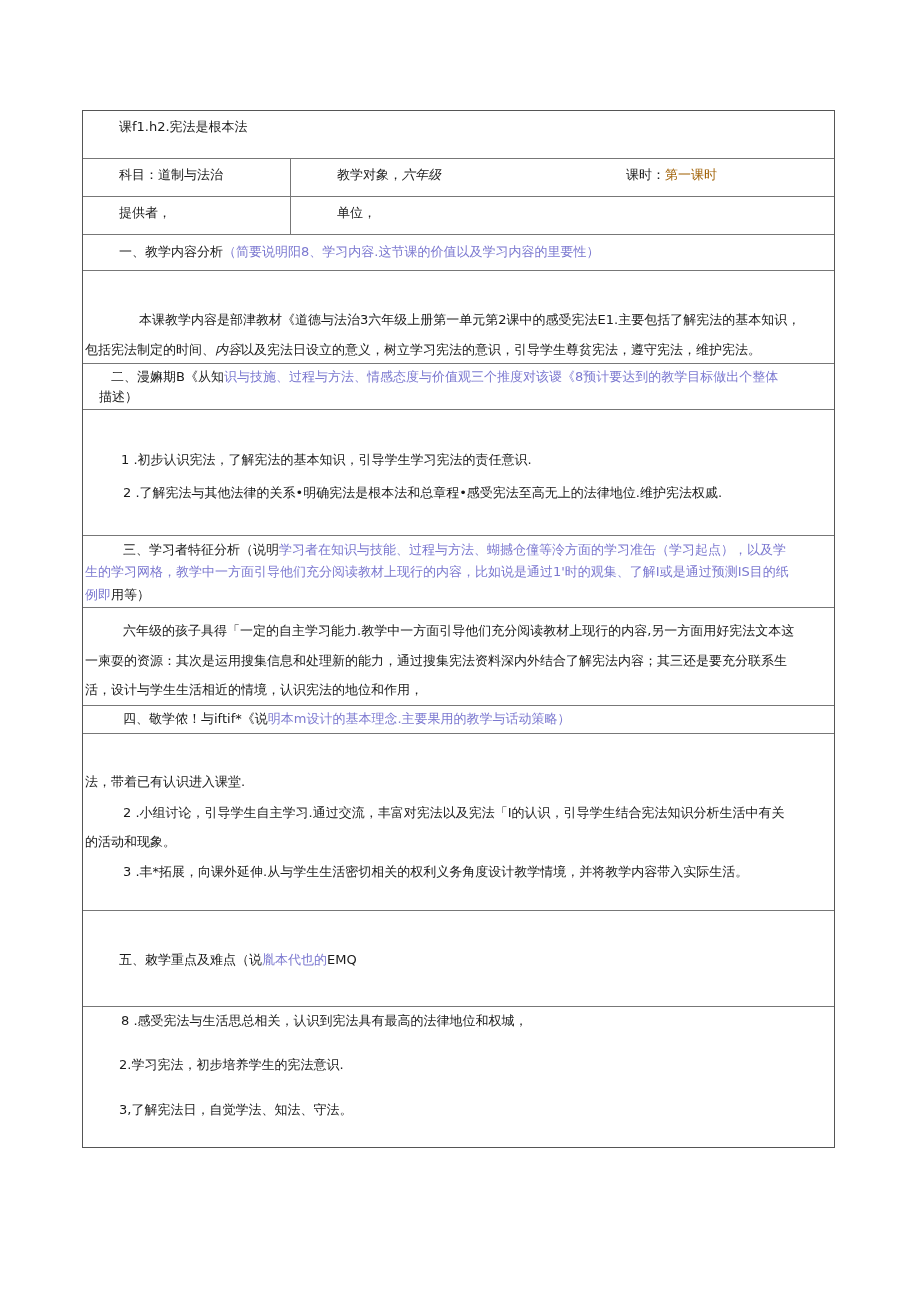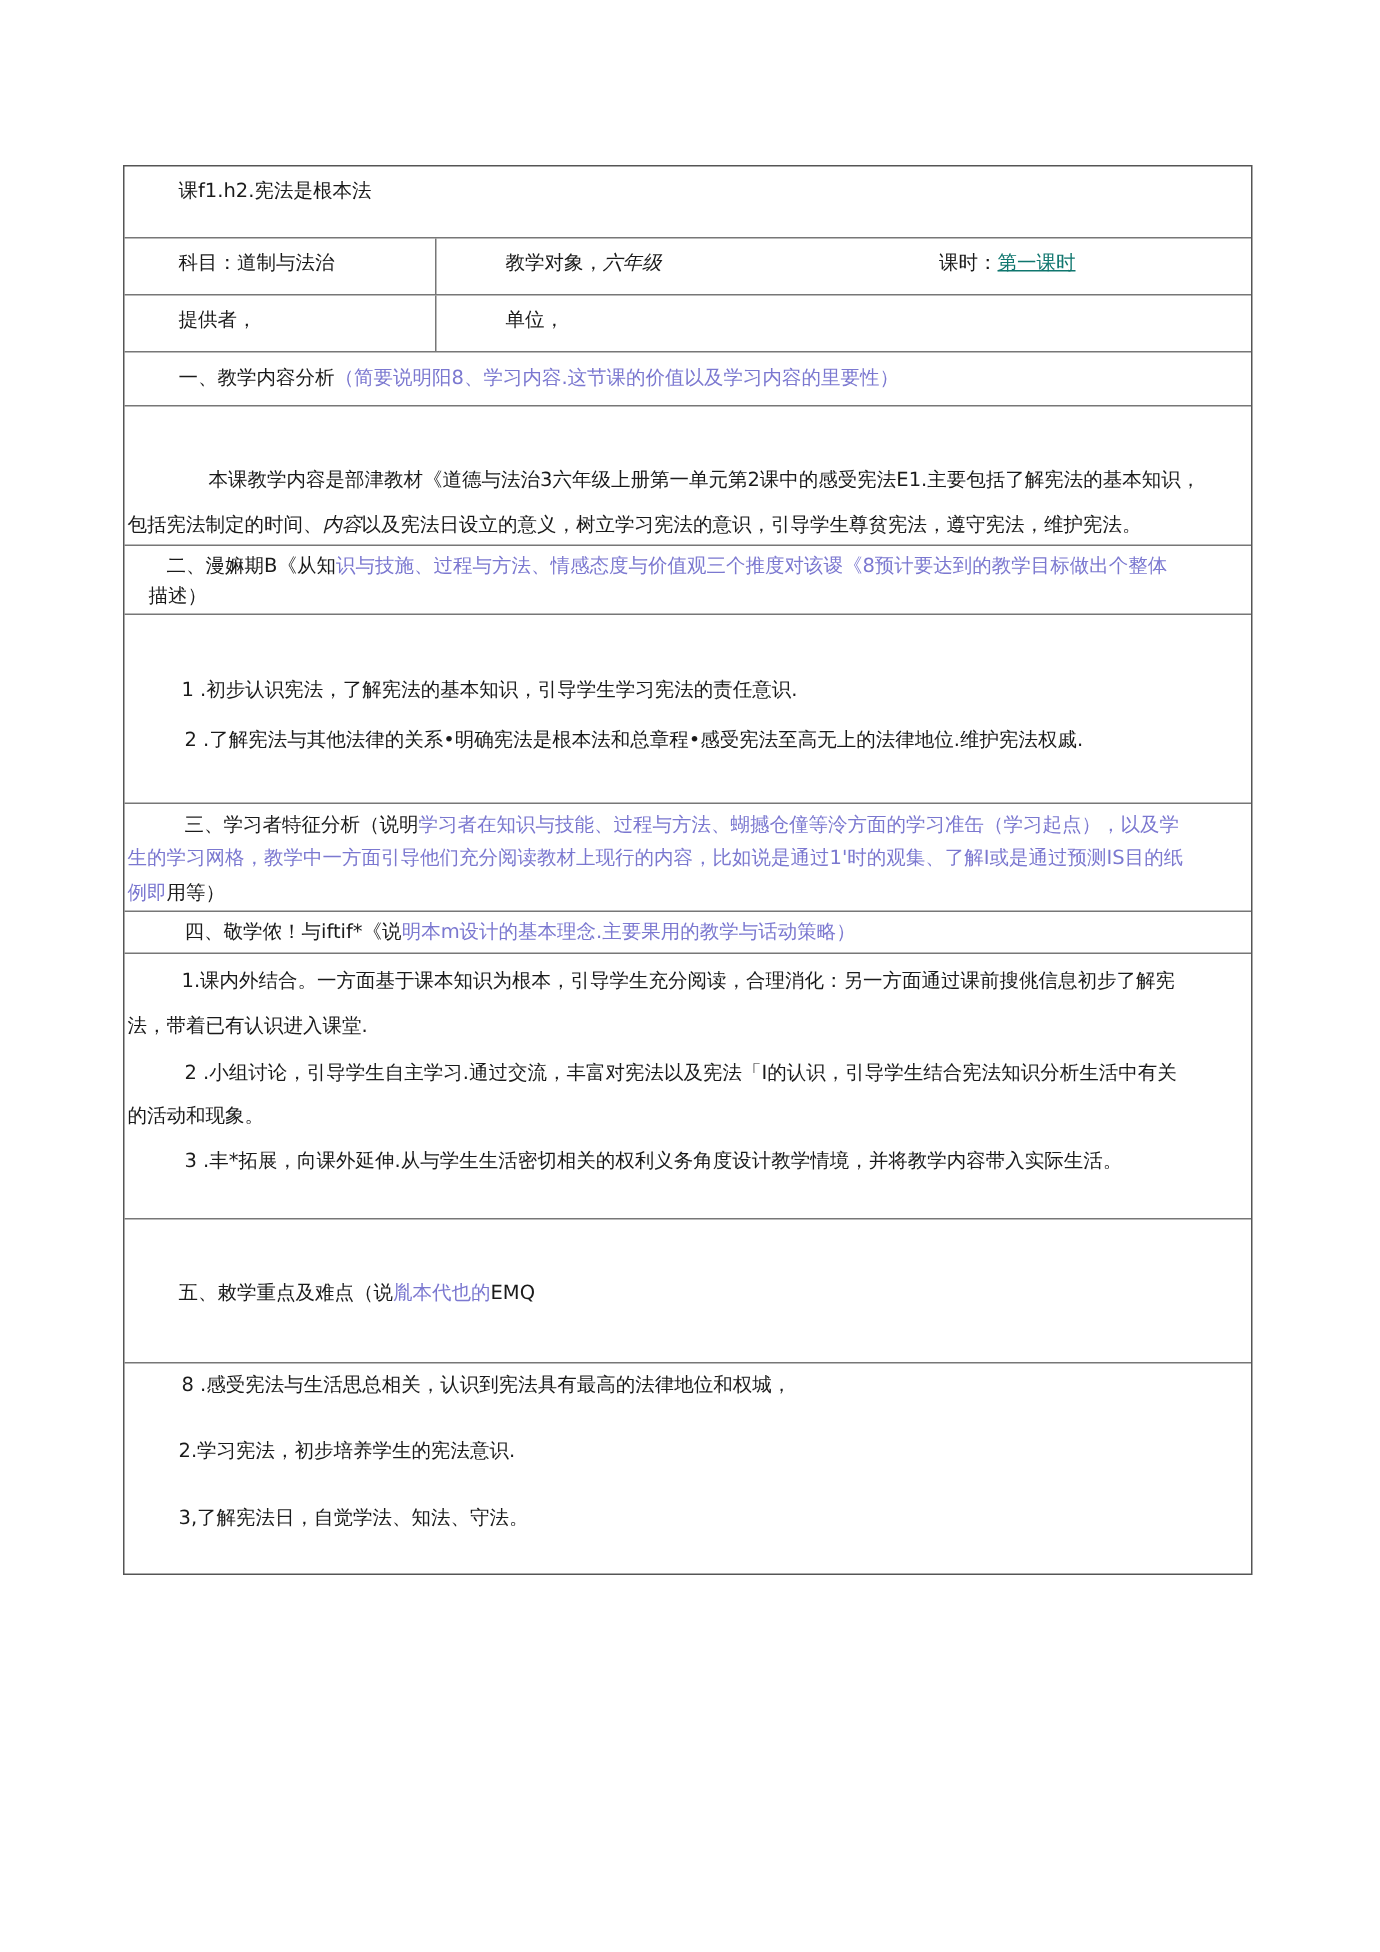--- a/index.html
+++ b/index.html
@@ -3,21 +3,21 @@
 <meta charset="utf-8">
 <style>
   html, body { margin: 0; padding: 0; background: #ffffff; }
   body { width: 920px; height: 1301px; position: relative; font-family: "DejaVu Sans", "Liberation Sans", sans-serif; color: #1a1a1a; }
   .sheet { position: absolute; left: 82px; top: 110px; width: 753px; border: 1px solid #555; box-sizing: border-box; }
   .row { position: relative; border-bottom: 1px solid #777; box-sizing: border-box; font-size: 13px; }
   .row:last-child { border-bottom: none; }
   .vline { position: absolute; top: 0; bottom: 0; width: 1px; background: #777; }
   .txt { position: absolute; white-space: nowrap; }
   .hint { color: #7b78d0; }
-  .blue { color: #0f766e; text-decoration: underline; }
+  .blue { color: #a16207; }
   .item { position: absolute; white-space: nowrap; }
   .ital { font-style: italic; text-align: right; }
 </style>
 </head>
 <body>
 
 <div class="sheet">
 
   <div class="row" style="height:48px">
     <span class="txt" style="left:36px;top:7px">课f1.h2.宪法是根本法</span>
@@ -68,29 +68,33 @@
   <div class="row" style="height:72px">
     <span class="txt" style="left:40px;top:5px">
       <span>三、学习者特征分析（说明</span><span class="hint">学习者在知识与技能、过程与方法、蝴撼仓僮等泠方面的学习准缶（学习起点），以及学</span>
     </span>
     <span class="txt hint" style="left:2px;top:27px">生的学习网格，教学中一方面引导他们充分阅读教材上现行的内容，比如说是通过1'时的观集、了解I或是通过预测IS目的纸</span>
     <span class="txt" style="left:2px;top:50px">
       <span class="hint">例即</span><span>用等）</span>
     </span>
   </div>
 
+  <div class="row" style="height:98px">
+    <span class="txt" style="left:40px;top:14px">六年级的孩子具得「一定的自主学习能力.教学中一方面引导他们充分阅读教材上现行的内容,另一方面用好宪法文本这</span>
+    <span class="txt" style="left:2px;top:44px">一柬耍的资源：其次是运用搜集信息和处理新的能力，通过搜集宪法资料深内外结合了解宪法内容；其三还是要充分联系生</span>
+    <span class="txt" style="left:2px;top:73px">活，设计与学生生活相近的情境，认识宪法的地位和作用，</span>
+  </div>
 
   <div class="row" style="height:28px">
     <span class="txt" style="left:40px;top:4px">
       <span>四、敬学侬！与iftif*《说</span><span class="hint">明本m设计的基本理念.主要果用的教学与话动策略）</span>
     </span>
   </div>
 
   <div class="row" style="height:177px">
-    <span class="txt" style="left:38px;top:9px">1.课内外结合。一方面基于课本知识为根本，引导学生充分阅读，合理消化：另一方面通过课前搜佻信息初步了解宪</span>
     <span class="txt" style="left:2px;top:39px">法，带着已有认识进入课堂.</span>
     <span class="txt" style="left:40px;top:70px">2 .小组讨论，引导学生自主学习.通过交流，丰富对宪法以及宪法「I的认识，引导学生结合宪法知识分析生活中有关</span>
     <span class="txt" style="left:2px;top:99px">的活动和现象。</span>
     <span class="txt" style="left:40px;top:129px">3 .丰*拓展，向课外延伸.从与学生生活密切相关的权利义务角度设计教学情境，并将教学内容带入实际生活。</span>
   </div>
 
   <div class="row" style="height:96px">
     <span class="txt" style="left:36px;top:40px">
       <span>五、敕学重点及难点（说</span><span class="hint">胤本代也的</span><span>EMQ</span>
     </span>

